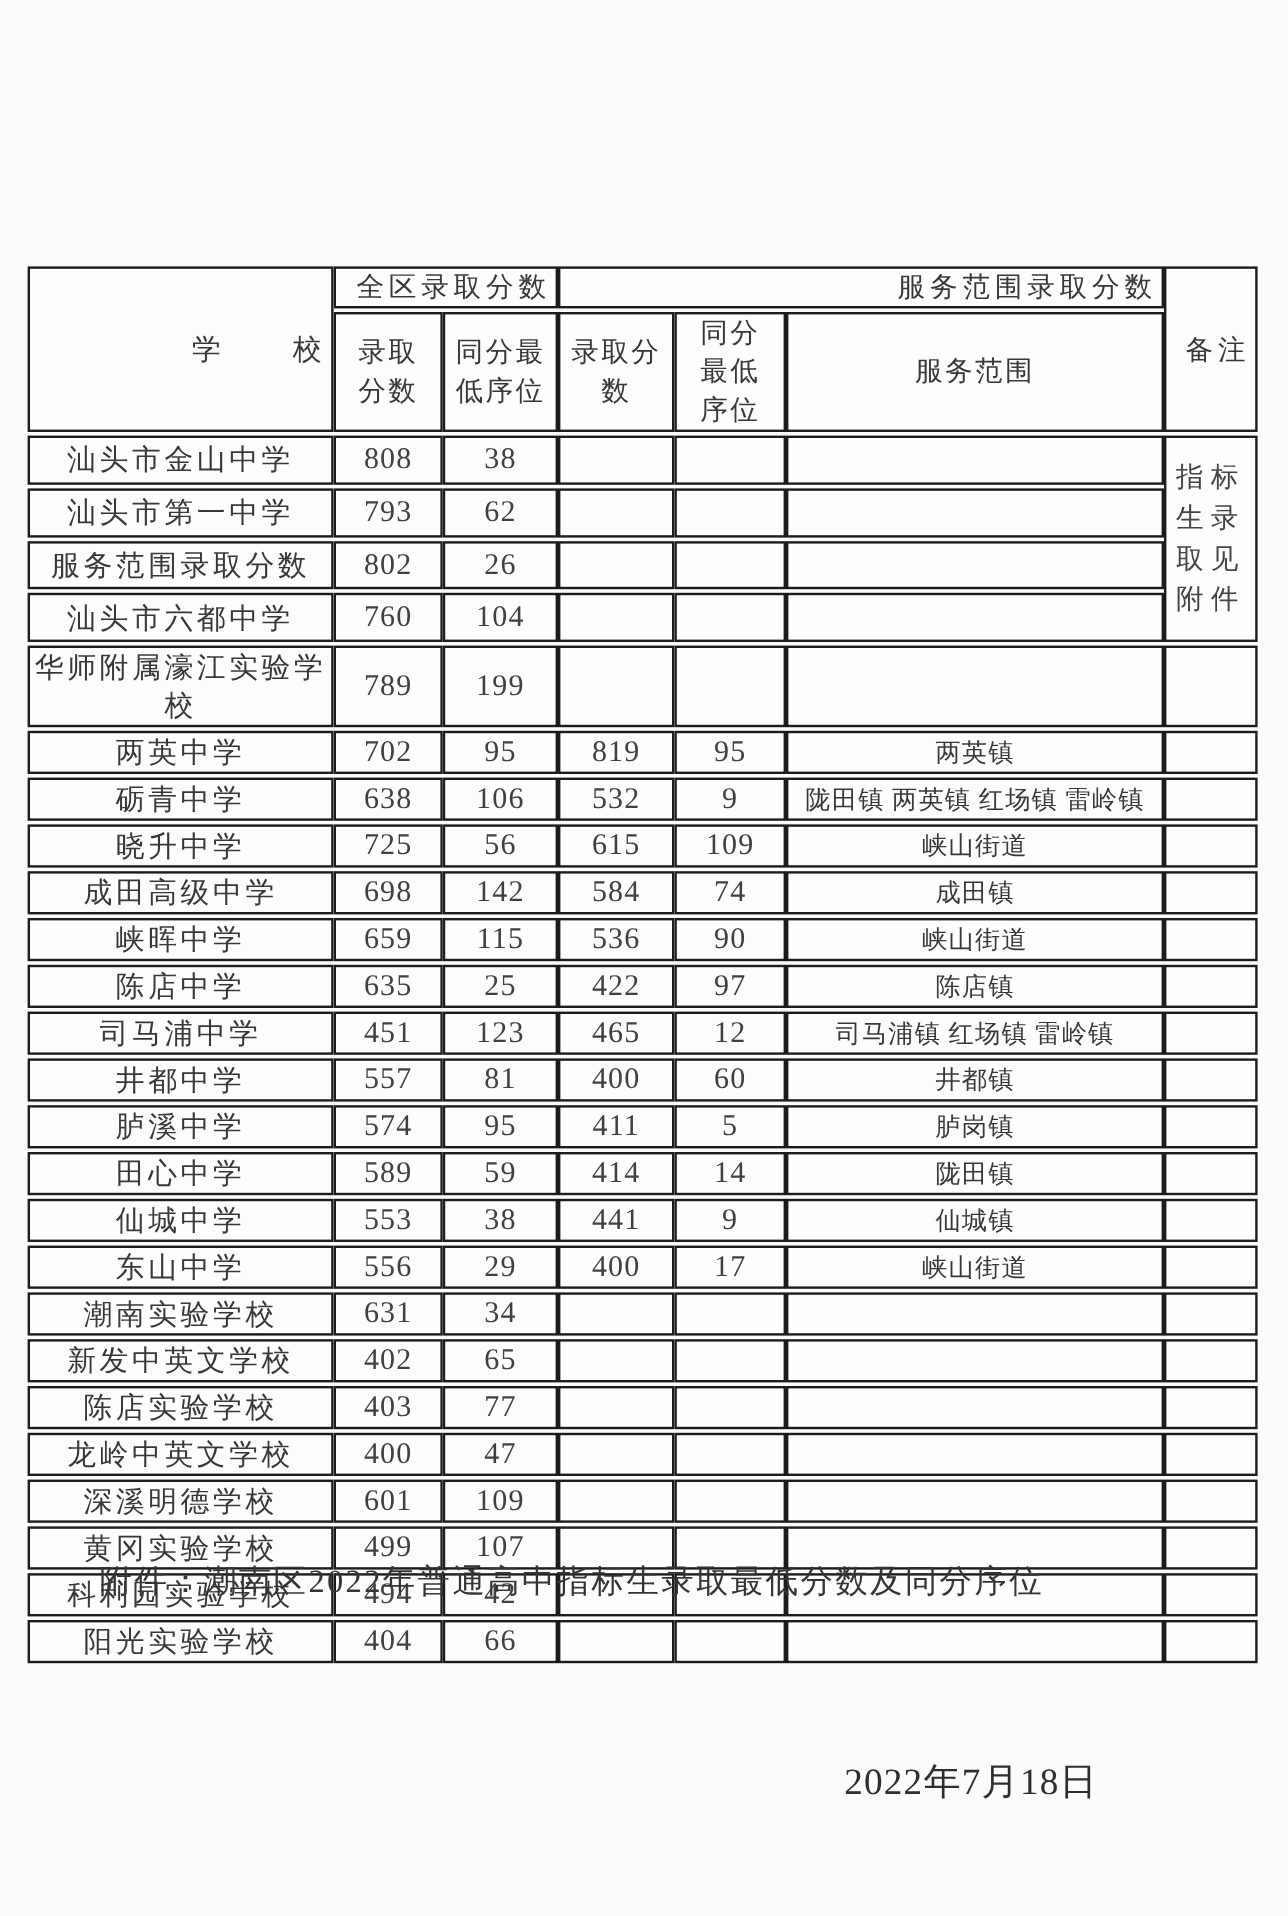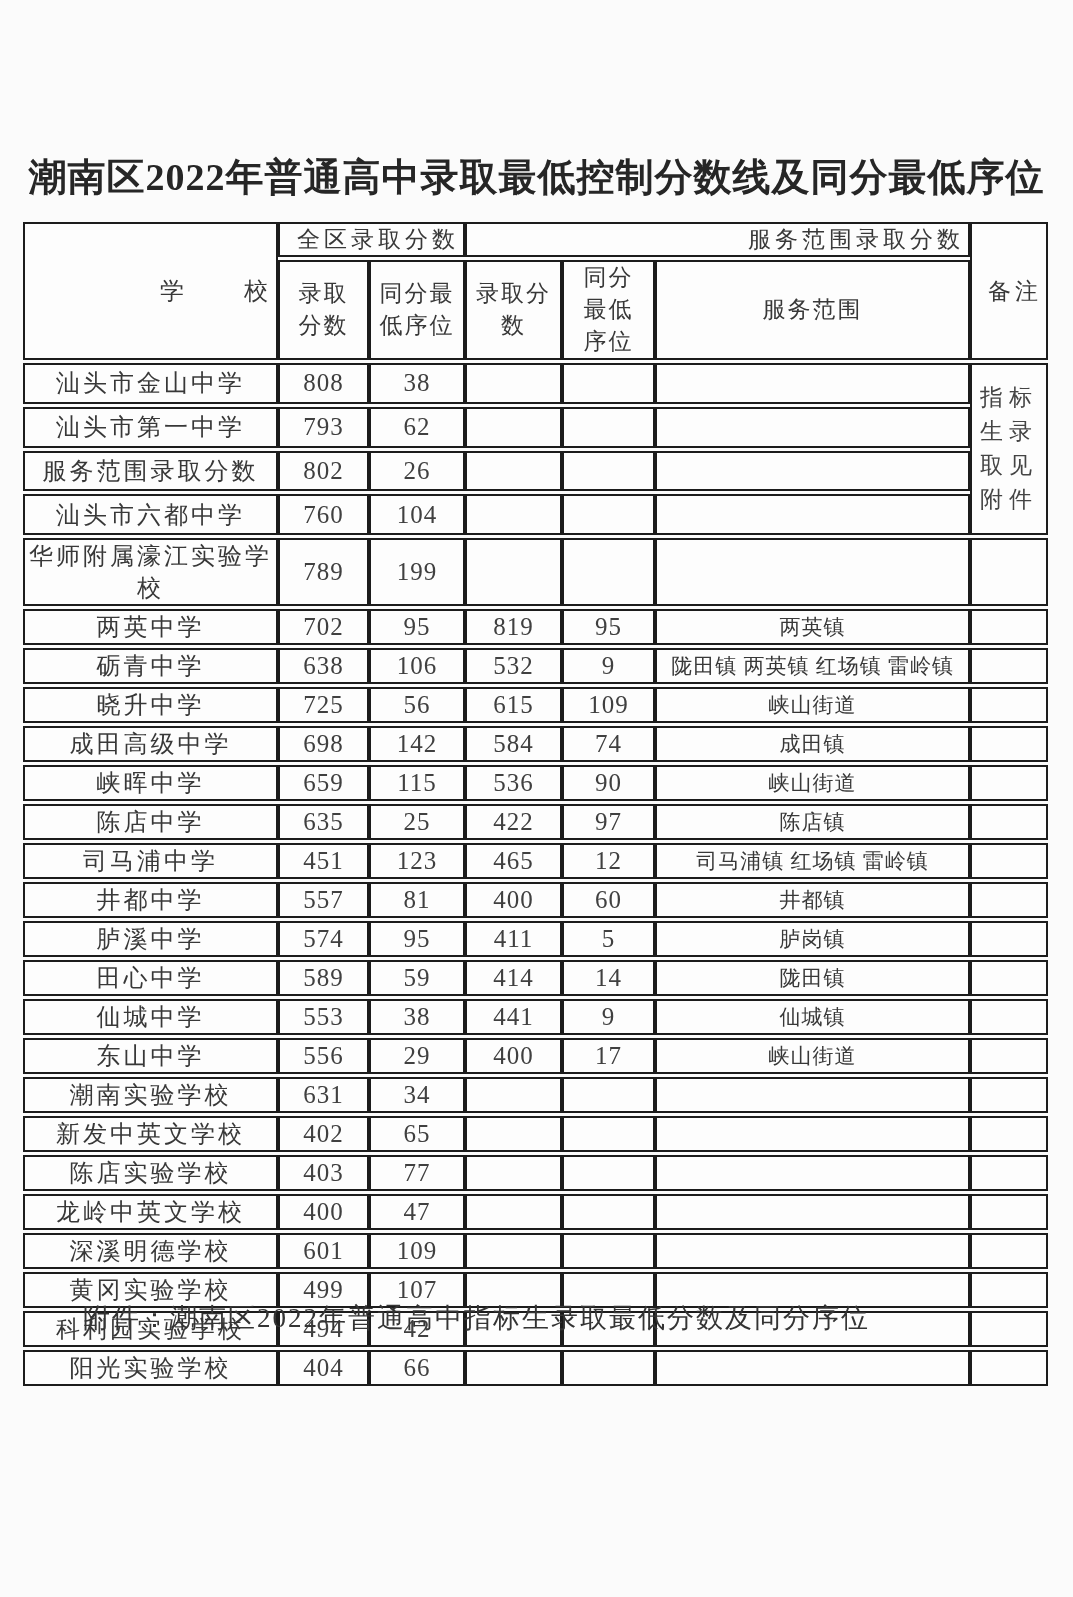--- a/index.html
+++ b/index.html
@@ -76,21 +76,20 @@
     font-size: 31px;
     letter-spacing: 1px;
     color: #2e2e2e;
   }
 </style>
 </head>
 <body>
 
 <div class="page">
 
-  <div class="doc-title">潮南区2022年普通高中录取最低控制分数线及同分最低序位</div>
 
   <table class="score-table">
     <colgroup>
       <col style="width:255px">
       <col style="width:91px">
       <col style="width:96px">
       <col style="width:97px">
       <col style="width:93px">
       <col style="width:315px">
       <col style="width:78px">
@@ -331,14 +330,15 @@
           <td class="service-score-cell num-cell"></td>
           <td class="service-rank-cell num-cell"></td>
           <td class="service-area-cell area-cell"></td>
           <td class="remark-cell"></td>
         </tr>
       </tbody>
   </table>
 
   <div class="attachment-note">附件：潮南区2022年普通高中指标生录取最低分数及同分序位</div>
 
+  <div class="sig-date">2022年7月18日</div>
 
 </div>
 
 </body></html>

